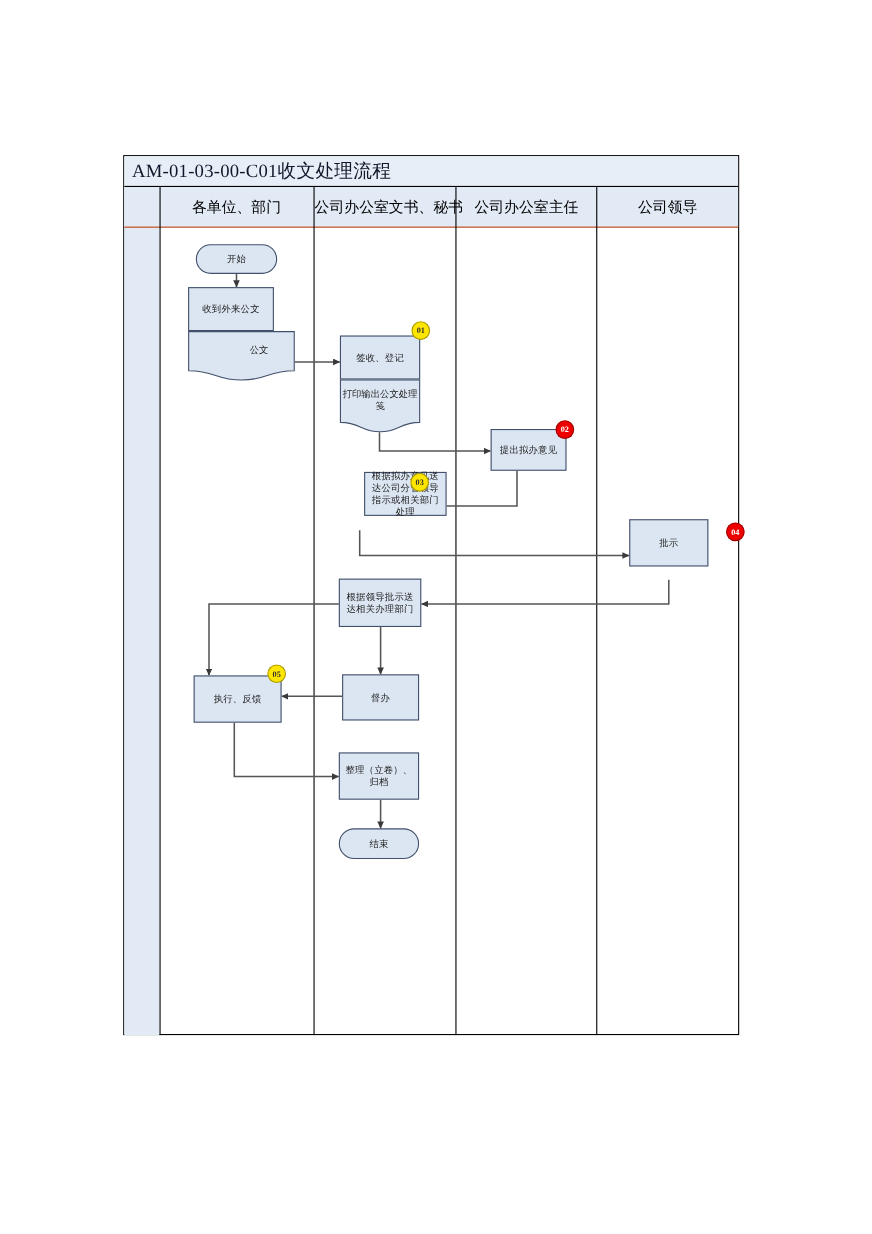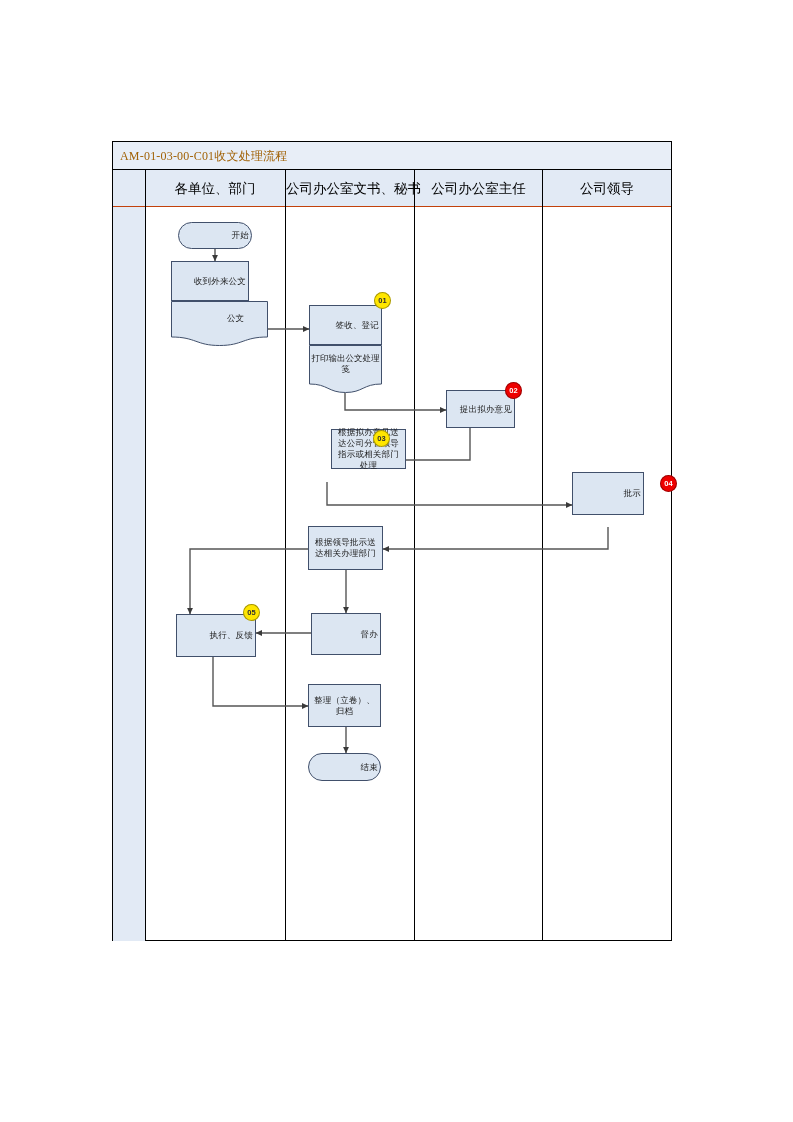--- a/index.html
+++ b/index.html
@@ -13,42 +13,42 @@
   
   #table{
     position:absolute;left:112px;top:141px;width:560px;height:800px;
     border:1px solid #000;box-sizing:border-box;background:#fff;
   }
   #title-row{
     position:absolute;left:0;top:0;width:100%;height:28px;
     background:#e8eef7;border-bottom:1px solid #000;box-sizing:border-box;
   }
   #title-text{
-    position:absolute;left:7px;top:3px;font-size:12px;line-height:22px;
-    letter-spacing:.2px;white-space:nowrap;color:#a16207;
+    position:absolute;left:7px;top:3px;font-size:17px;line-height:22px;
+    letter-spacing:.2px;white-space:nowrap;color:#0f172a;
   }
   #header-row{
     position:absolute;left:0;top:28px;width:100%;height:37px;
     background:#e2eaf5;border-bottom:1px solid #c2410c;box-sizing:border-box;
   }
   .hcell{
     position:absolute;top:0;height:37px;line-height:37px;text-align:center;
     font-size:13.5px;box-sizing:border-box;white-space:nowrap;color:#000;
   }
   .vline{position:absolute;top:28px;width:1px;background:#000;height:771px;}
   .shade-col{
     position:absolute;left:0;top:28px;width:32px;height:771px;
     background:#e2eaf5;box-sizing:border-box;
   }
 
   
   .node{
     position:absolute;box-sizing:border-box;
     background:#dce6f2;border:1px solid #41506b;
-    display:flex;align-items:center;justify-content:flex-end;text-align:center;
+    display:flex;align-items:center;justify-content:center;text-align:center;
     font-size:8.5px;line-height:11px;color:#1a1a1a;letter-spacing:.2px;
     font-family:"Liberation Serif","DejaVu Serif",serif;
   }
   .node.term{border-radius:999px;border-color:#41506b;}
   .node.plain{}
   .node span{display:block;padding:0 2px;}
 
   .docwrap{position:absolute;}
   .docwrap svg{position:absolute;left:0;top:0;overflow:visible;}
   .doclabel{
@@ -57,21 +57,21 @@
     font-size:8.5px;line-height:11px;color:#1a1a1a;
     font-family:"Liberation Serif","DejaVu Serif",serif;
     pointer-events:none;
   }
 
   
   .badge{
     position:absolute;width:17px;height:17px;border-radius:50%;
     display:flex;align-items:center;justify-content:center;
     font-size:7.5px;font-weight:700;color:#222;
-    font-family:Liberation Sans, sans-serif;
+    font-family:Liberation Serif, serif;
     box-shadow:inset 0 0 0 1px rgba(0,0,0,.35);
   }
   .badge.yellow{background:#ffe600;color:#303030;}
   .badge.red{background:#ee0000;color:#ffffff;}
 
   
   #wires{position:absolute;left:0;top:0;width:793px;height:1122px;pointer-events:none;}
 </style>
 </head>
 <body>

